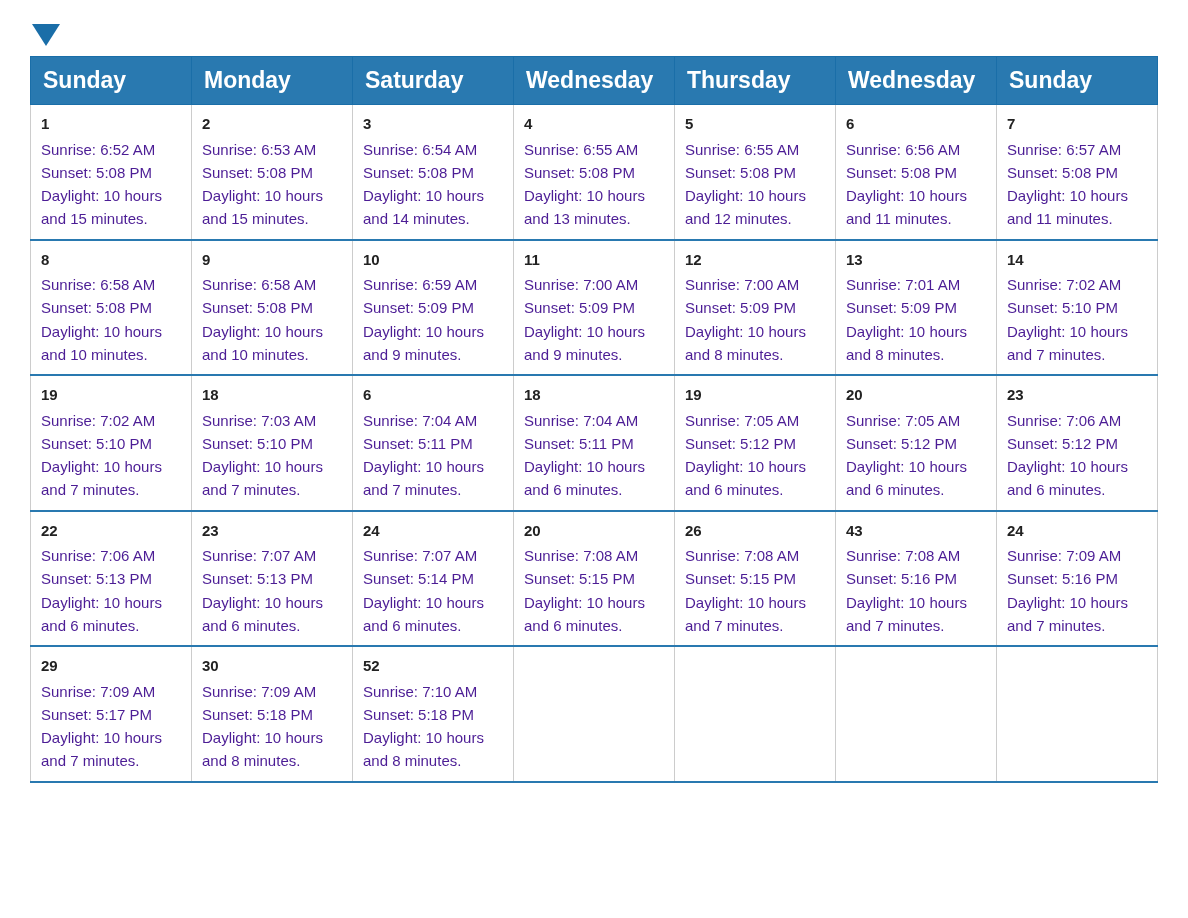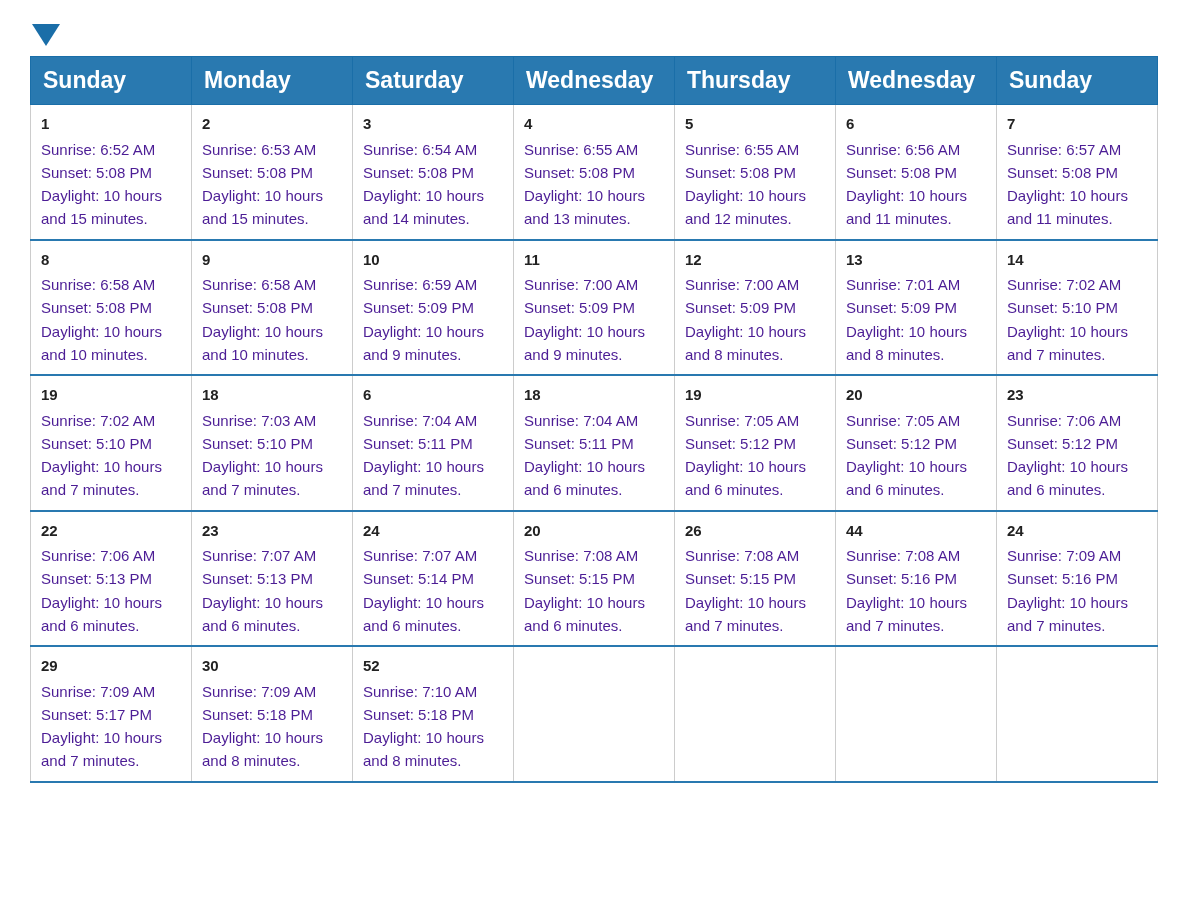--- a/index.html
+++ b/index.html
@@ -243,21 +243,21 @@
         </td>
         <td>
           <span class="day-number">20</span>
           <span class="day-info">Sunrise: 7:08 AM<br>Sunset: 5:15 PM<br>Daylight: 10 hours and 6 minutes.</span>
         </td>
         <td>
           <span class="day-number">26</span>
           <span class="day-info">Sunrise: 7:08 AM<br>Sunset: 5:15 PM<br>Daylight: 10 hours and 7 minutes.</span>
         </td>
         <td>
-          <span class="day-number">44</span>
+          <span class="day-number">43</span>
           <span class="day-info">Sunrise: 7:08 AM<br>Sunset: 5:16 PM<br>Daylight: 10 hours and 7 minutes.</span>
         </td>
         <td>
           <span class="day-number">24</span>
           <span class="day-info">Sunrise: 7:09 AM<br>Sunset: 5:16 PM<br>Daylight: 10 hours and 7 minutes.</span>
         </td>
       </tr>
       <tr>
         <td>
           <span class="day-number">29</span>

